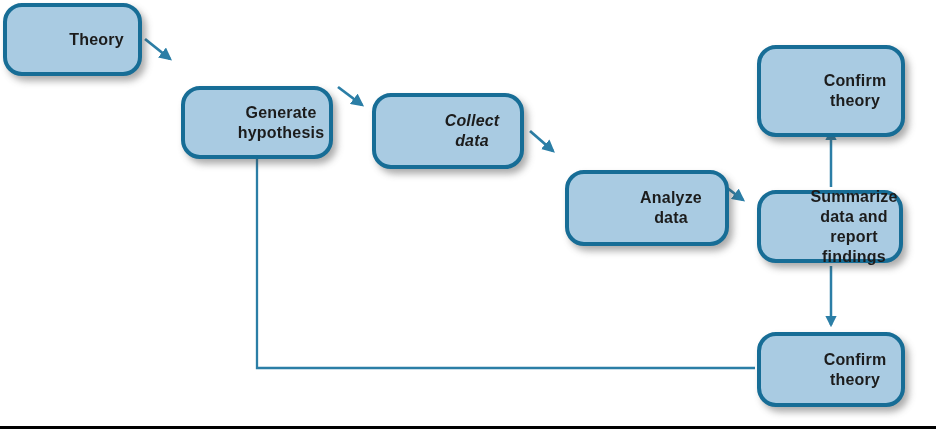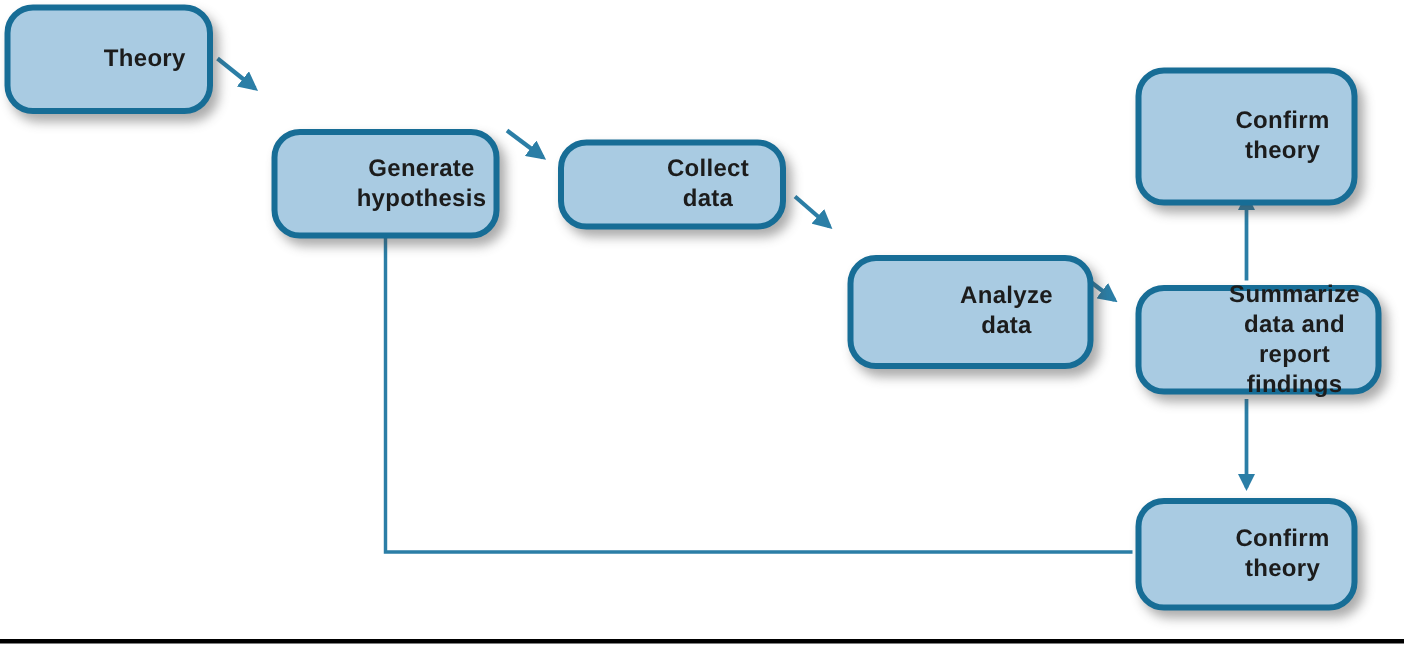--- a/index.html
+++ b/index.html
@@ -39,23 +39,23 @@
   .node .label {
     font-weight: bold;
     font-size: 16px;
     line-height: 20px;
     color: #1c1c1c;
     white-space: pre-line;
     letter-spacing: 0.2px;
   }
   .node-theory     { left: 3px;   top: 3px;   width: 139px; height: 73px; }
   .node-generate   { left: 181px; top: 50px;  width: 152px; height: 73px; margin-top: 36px; }
-  .node-collect    { left: 372px; top: 93px;  width: 152px; height: 60px; }
+  .node-collect    { left: 372px; top: 93px;  width: 152px; height: 76px; font-style: italic; }
   .node-analyze    { left: 565px; top: 142px; width: 164px; height: 76px; margin-top: 28px; }
-  .node-summarize  { left: 757px; top: 190px; width: 164px; height: 73px; }
+  .node-summarize  { left: 757px; top: 190px; width: 146px; height: 73px; }
   .node-confirm    { left: 757px; top: 45px;  width: 148px; height: 92px; }
   .node-modify     { left: 757px; top: 332px; width: 148px; height: 75px; }
   .bottom-rule {
     position: absolute;
     left: 0;
     top: 426px;
     width: 936px;
     height: 3px;
     background: #000000;
   }

